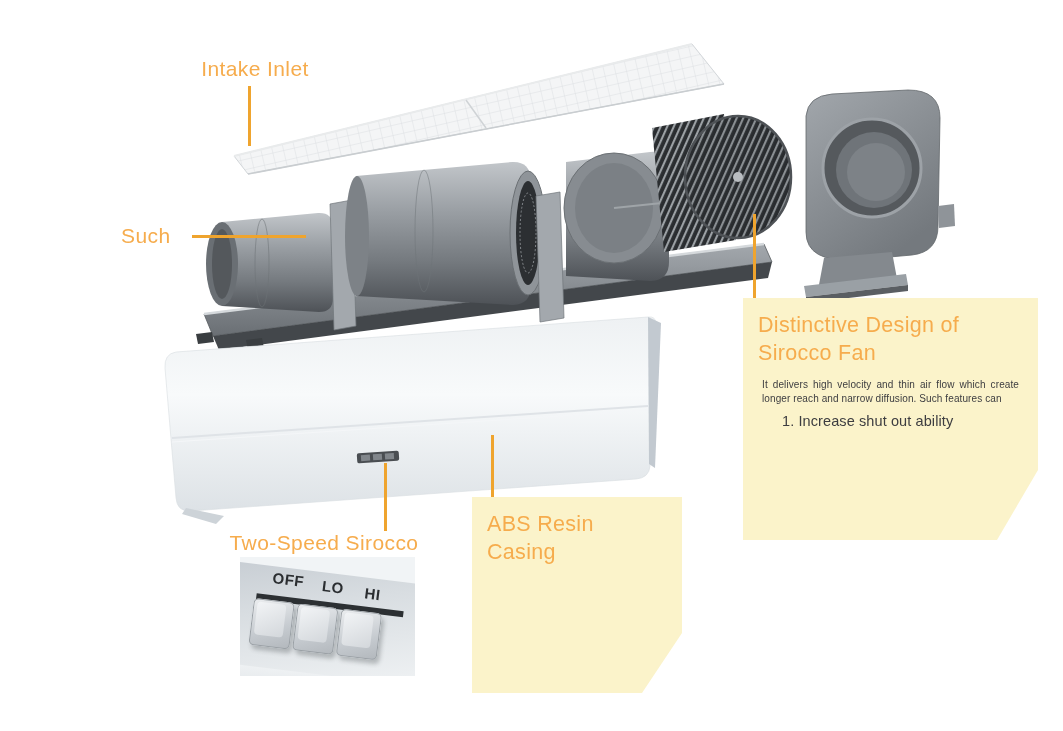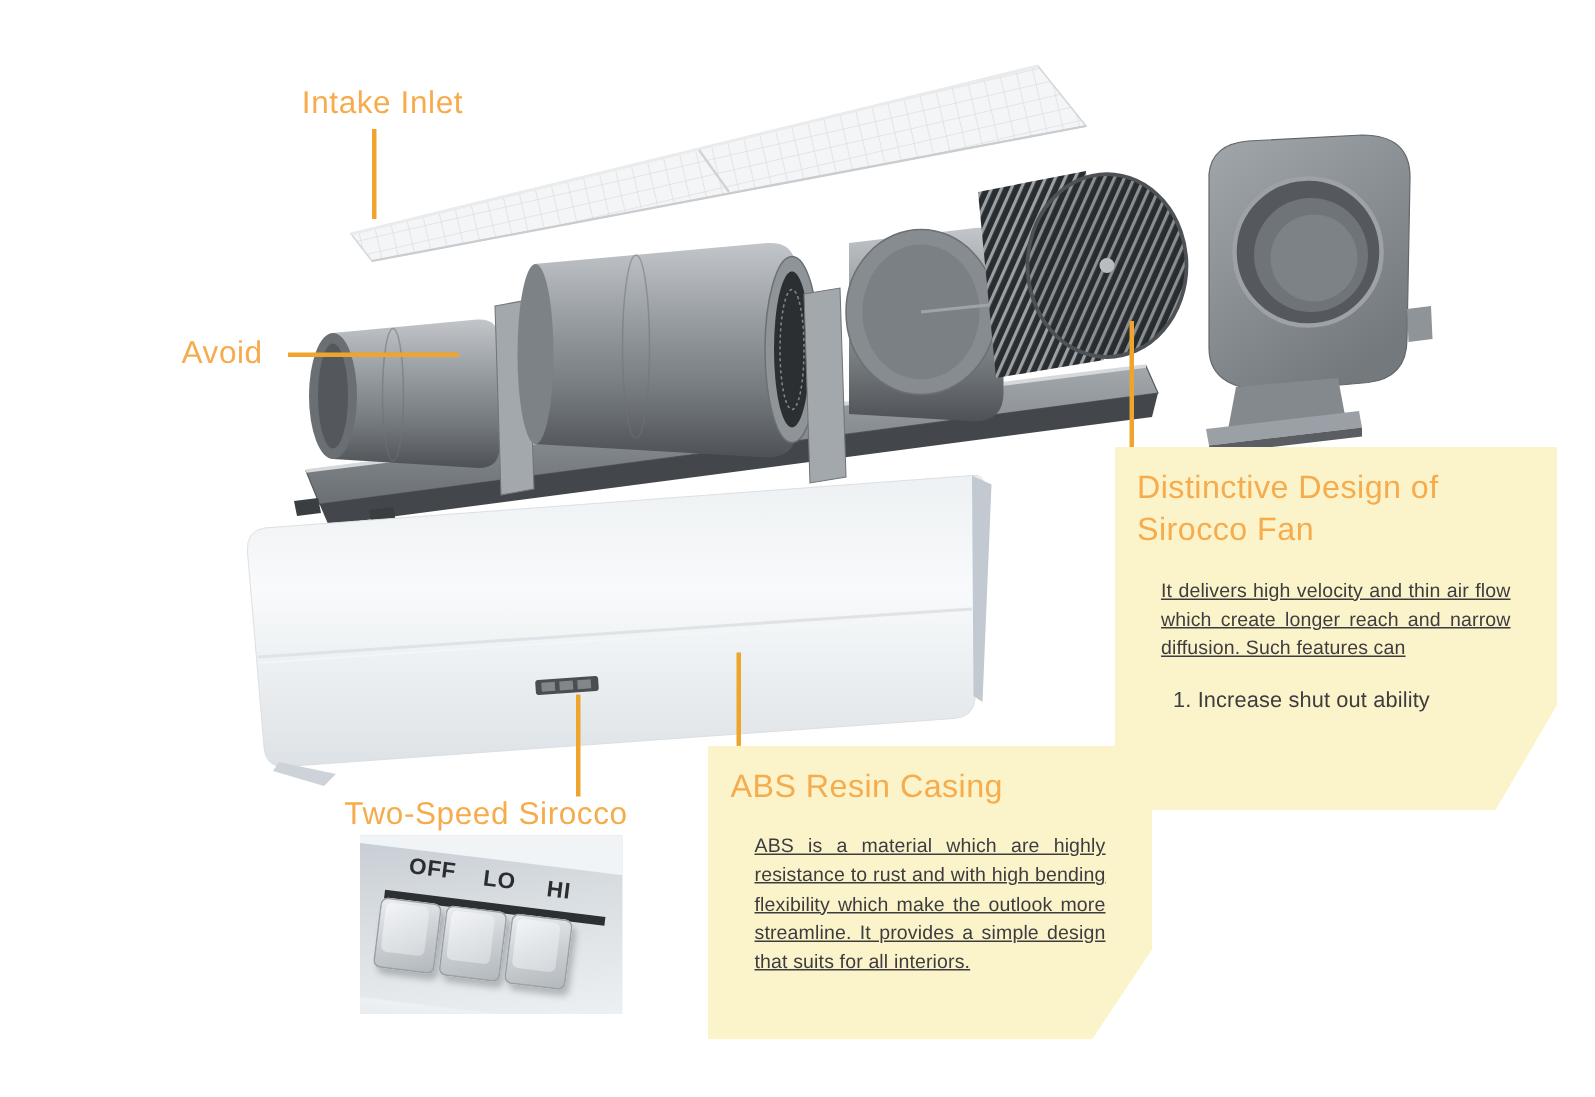--- a/index.html
+++ b/index.html
@@ -20,33 +20,33 @@
   .line-h{height:3px;}
   
   .note{
     position:absolute;background:#fbf3ca;box-sizing:border-box;
   }
   .note h2{
     margin:0 0 10px 0;font-size:21.5px;font-weight:400;color:#f6ac4d;
     line-height:1.32;letter-spacing:.3px;
   }
   .note p{
-    margin:16px;font-size:13px;line-height:1.47;text-align:justify;
-    letter-spacing:.1px;color:#3d3d40;text-decoration:underline;
+    margin:4px;font-size:10px;line-height:1.47;text-align:justify;
+    letter-spacing:.1px;color:#3d3d40;
   }
   .note .feature{
     font-size:14.5px;line-height:1.47;padding-left:16px;text-indent:-16px;
     letter-spacing:.1px;color:#3d3d40;margin-left:24px;
   }
   .note-sirocco{
     left:743px;top:298px;width:295px;height:242px;padding:13px 15px;
     clip-path:polygon(0 0,100% 0,100% calc(100% - 70px),calc(100% - 41px) 100%,0 100%);
   }
   .note-abs{
-    left:472px;top:497px;width:296px;height:196px;padding:13px 15px;
+    left:472px;top:497px;width:210px;height:196px;padding:13px 15px;
     clip-path:polygon(0 0,100% 0,100% calc(100% - 60px),calc(100% - 40px) 100%,0 100%);
   }
   
   .switch-photo{
     position:absolute;left:240px;top:557px;width:175px;height:119px;overflow:hidden;
     background:linear-gradient(172deg,#c7cdd3 0%,#d8dde1 40%,#edf0f2 100%);
   }
   .photo-tilt{position:absolute;left:-12px;top:0;width:210px;height:140px;
     transform:rotate(7deg);transform-origin:50px 60px;}
   .band-top{position:absolute;left:0;top:-24px;width:210px;height:34px;background:#f1f4f6;}
@@ -181,32 +181,31 @@
     </g>
   </svg>
 
   <div class="line-v" style="left:248px;top:86px;height:60px;"></div>
   <div class="line-h" style="left:192px;top:235px;width:114px;"></div>
   <div class="line-v" style="left:753px;top:214px;height:86px;"></div>
   <div class="line-v" style="left:491px;top:435px;height:63px;"></div>
   <div class="line-v" style="left:384px;top:463px;height:68px;"></div>
 
   <div class="callout-label center" style="left:175px;top:57px;width:160px;">Intake Inlet</div>
-  <div class="callout-label" style="left:121px;top:224px;">Avoid</div>
+  <div class="callout-label" style="left:121px;top:224px;">Such</div>
   <div class="callout-label center" style="left:219px;top:531px;width:210px;">Two-Speed Sirocco</div>
 
   <div class="note note-sirocco">
     <h2>Distinctive Design of Sirocco Fan</h2>
     <p>It delivers high velocity and thin air flow which create longer reach and narrow diffusion. Such features can</p>
     <div class="feature">1. Increase shut out ability</div>
   </div>
 
   <div class="note note-abs">
     <h2>ABS Resin Casing</h2>
-    <p>ABS is a material which are highly resistance to rust and with high bending flexibility which make the outlook more streamline. It provides a simple design that suits for all interiors.</p>
   </div>
 
   <div class="switch-photo">
     <div class="photo-tilt">
       <div class="band-top"></div>
       <span class="sw-label sw-off">OFF</span>
       <span class="sw-label sw-lo">LO</span>
       <span class="sw-label sw-hi">HI</span>
       <div class="sw-slot"></div>
       <div class="sw-buttons">

